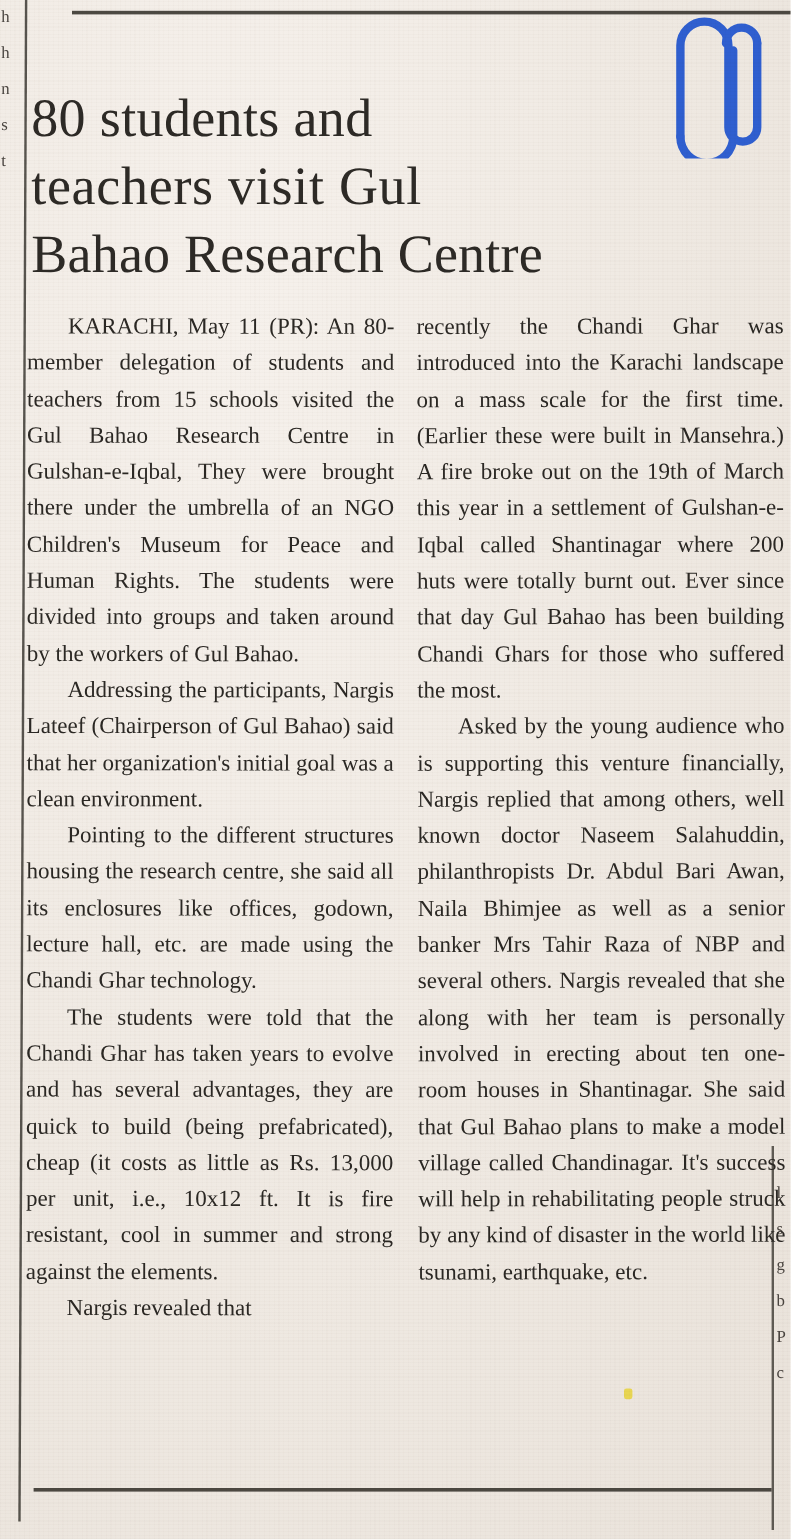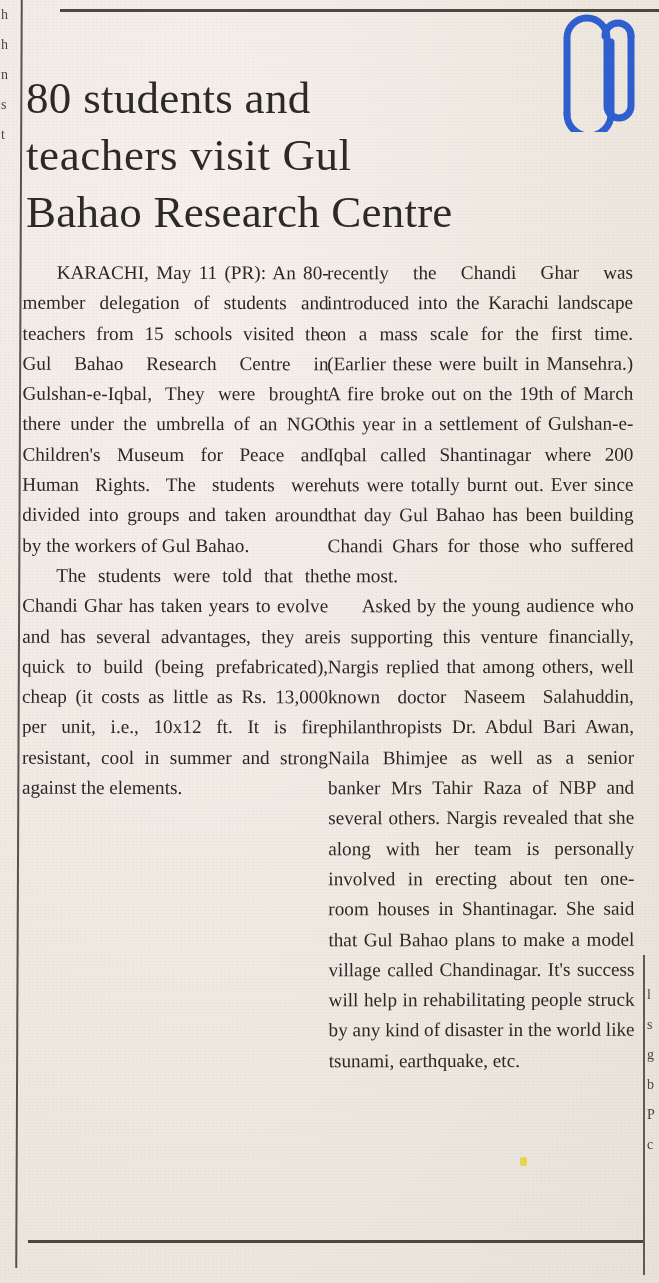--- a/index.html
+++ b/index.html
@@ -115,20 +115,21 @@
   .headline .hl-line:nth-child(3) { letter-spacing: 0.2px; }
 
   
   .columns {
     position: absolute;
     left: 22px;
     top: 258px;
     width: 632px;
     height: 960px;
     display: flex;
+    gap: 20px;
   }
   .col {
     width: 306px;
     font-family: "Liberation Serif", serif;
     font-size: 19.2px;
     line-height: 30.3px;
     color: #2b2824;
     text-align: justify;
     text-justify: inter-word;
     hyphens: none;
@@ -195,21 +196,24 @@
 
   <h1 class="headline">
     <span class="hl-line">80 students and</span>
     <span class="hl-line">teachers visit Gul</span>
     <span class="hl-line">Bahao Research Centre</span>
   </h1>
 
   <div class="columns">
     <div class="col left">
       <p class="indent lead">KARACHI, May 11 (PR): An 80-member delegation of students and teachers from 15 schools visited the Gul Bahao Research Centre in Gulshan-e-Iqbal, They were brought there under the umbrella of an NGO Children's Museum for Peace and Human Rights. The students were divided into groups and taken around by the workers of Gul Bahao.</p>
+      <p class="indent">Addressing the participants, Nargis Lateef (Chairperson of Gul Bahao) said that her organization's initial goal was a clean environment.</p>
+      <p class="indent">Pointing to the different structures housing the research centre, she said all its enclosures like offices, godown, lecture hall, etc. are made using the Chandi Ghar technology.</p>
       <p class="indent">The students were told that the Chandi Ghar has taken years to evolve and has several advantages, they are quick to build (being prefabricated), cheap (it costs as little as Rs. 13,000 per unit, i.e., 10x12 ft. It is fire resistant, cool in summer and strong against the elements.</p>
+      <p class="indent">Nargis revealed that</p>
     </div>
     <div class="col right">
       <p>recently the Chandi Ghar was introduced into the Karachi landscape on a mass scale for the first time. (Earlier these were built in Mansehra.) A fire broke out on the 19th of March this year in a settlement of Gulshan-e-Iqbal called Shantinagar where 200 huts were totally burnt out. Ever since that day Gul Bahao has been building Chandi Ghars for those who suffered the most.</p>
       <p class="indent">Asked by the young audience who is supporting this venture financially, Nargis replied that among others, well known doctor Naseem Salahuddin, philanthropists Dr. Abdul Bari Awan, Naila Bhimjee as well as a senior banker Mrs Tahir Raza of NBP and several others. Nargis revealed that she along with her team is personally involved in erecting about ten one-room houses in Shantinagar. She said that Gul Bahao plans to make a model village called Chandinagar. It's success will help in rehabilitating people struck by any kind of disaster in the world like tsunami, earthquake, etc.</p>
     </div>
   </div>
 
   <div class="speck"></div>
 
   <svg class="paperclip" viewBox="0 0 130 130">

